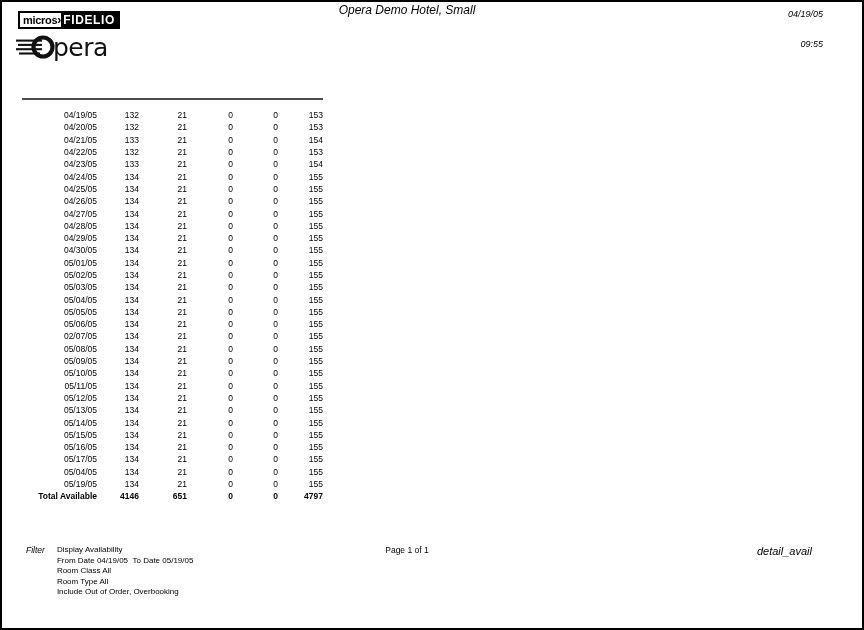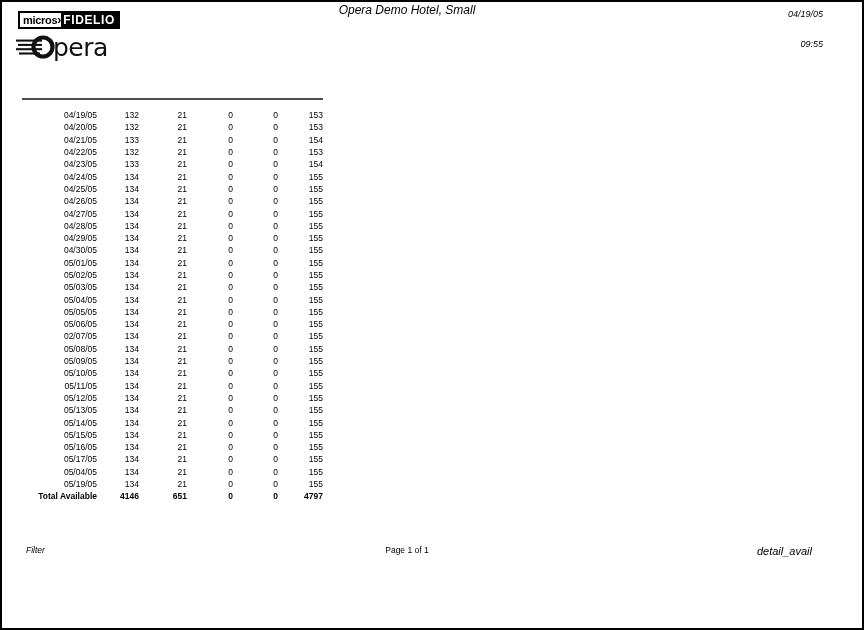--- a/index.html
+++ b/index.html
@@ -378,17 +378,24 @@
       <span class="c1">4146</span>
       <span class="c2">651</span>
       <span class="c3">0</span>
       <span class="c4">0</span>
       <span class="c5">4797</span>
     </div>
   </div>
 
   <div class="filter-block">
     <span class="filter-label">Filter</span>
+    <div class="filter-lines">
+      <div>Display Availability</div>
+      <div>From Date 04/19/05 &nbsp;To Date 05/19/05</div>
+      <div>Room Class All</div>
+      <div>Room Type All</div>
+      <div>Include Out of Order, Overbooking</div>
+    </div>
   </div>
   <div class="center-band page-info">Page 1 of 1</div>
   <div class="report-id">detail_avail</div>
 
 </div>
 
 </body></html>

